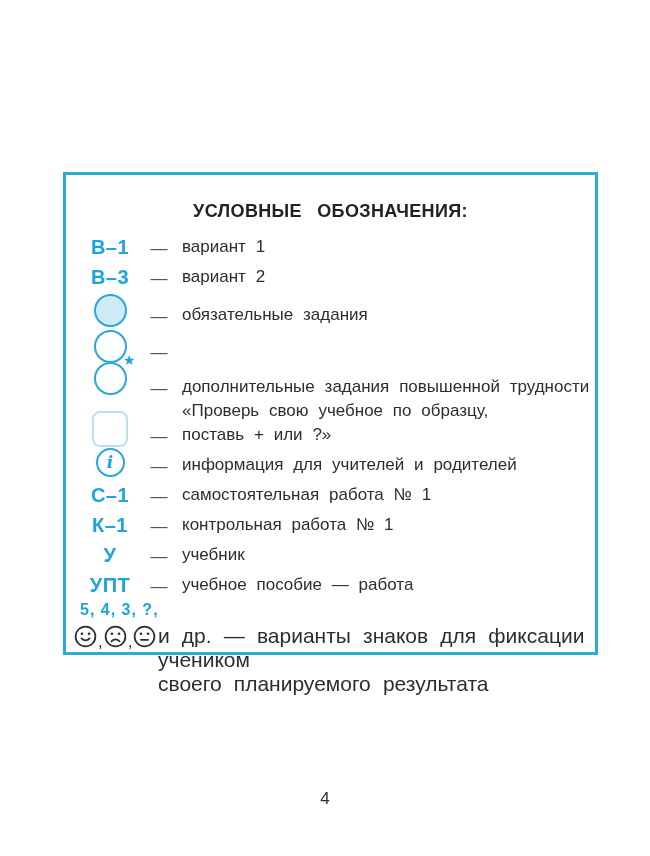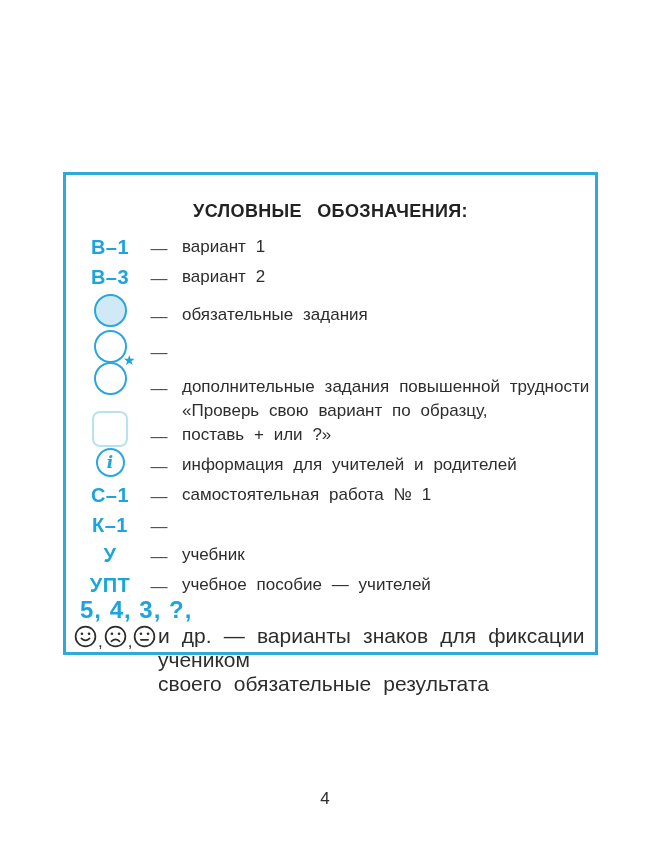--- a/index.html
+++ b/index.html
@@ -53,21 +53,21 @@
   }
   .icon-info {
     width:29px; height:29px; border-radius:50%; border:2px solid #2ba6dc;
     display:flex; align-items:center; justify-content:center;
     font-family:"DejaVu Serif","Liberation Serif",serif;
     font-style:italic; font-weight:bold; font-size:17px; color:#1ea4dd;
     padding-bottom:2px;
   }
   .marks-symbols {
     height:26px; line-height:26px; padding-left:14px;
-    font-size:24px; font-weight:bold; color:#1ea4dd; letter-spacing:1px;
+    font-size:16px; font-weight:bold; color:#1ea4dd; letter-spacing:1px;
   }
   .marks-row { display:flex; align-items:flex-start; padding-left:8px; height:50px; }
   .faces { display:flex; align-items:center; height:26px; flex:0 0 84px; }
   .face-icon { display:inline-block; }
   .face-comma {
     align-self:flex-end; font-size:17px; color:#2d2d2d; line-height:14px; padding:0 1px;
   }
   .marks-text { font-size:21px; color:#2d2d2d; word-spacing:0.30em; line-height:24px; padding-top:1px; }
   .marks-text span { display:block; }
   .page-number {
@@ -125,21 +125,21 @@
       <span class="col-dash">—</span>
       <span class="col-text">дополнительные задания повышенной трудности</span>
     </div>
 
     <div class="row row-square">
       <span class="col-sym">
           <span class="icon-square"></span>
         </span>
       <span class="col-dash">—</span>
       <span class="col-text">
-        <span class="text-line">«Проверь свою вариант по образцу,</span>
+        <span class="text-line">«Проверь свою учебное по образцу,</span>
         <span class="text-line">поставь + или ?»</span>
       </span>
     </div>
 
     <div class="row row-info">
       <span class="col-sym">
           <span class="icon-info">i</span>
         </span>
       <span class="col-dash">—</span>
       <span class="col-text">информация для учителей и родителей</span>
@@ -151,36 +151,37 @@
         </span>
       <span class="col-dash">—</span>
       <span class="col-text">самостоятельная работа № 1</span>
     </div>
 
     <div class="row row-sym2">
       <span class="col-sym">
           <span class="sym-text">К–1</span>
         </span>
       <span class="col-dash">—</span>
+      <span class="col-text">контрольная работа № 1</span>
     </div>
 
     <div class="row row-sym2">
       <span class="col-sym">
           <span class="sym-text">У</span>
         </span>
       <span class="col-dash">—</span>
       <span class="col-text">учебник</span>
     </div>
 
     <div class="row row-sym2">
       <span class="col-sym">
           <span class="sym-text">УПТ</span>
         </span>
       <span class="col-dash">—</span>
-      <span class="col-text">учебное пособие — учителей</span>
+      <span class="col-text">учебное пособие — работа</span>
     </div>
 
     <div class="marks-symbols">5, 4, 3, ?,</div>
 
     <div class="marks-row">
       <span class="faces">
         <svg class="face-icon" width="23" height="23" viewBox="0 0 20 20">
           <circle cx="10" cy="10" r="8.6" fill="none" stroke="#2d2d2d" stroke-width="1.5"></circle>
           <circle cx="6.9" cy="7.6" r="1.15" fill="#2d2d2d"></circle>
           <circle cx="13.1" cy="7.6" r="1.15" fill="#2d2d2d"></circle>
@@ -196,21 +197,21 @@
         <span class="face-comma">,</span>
         <svg class="face-icon" width="23" height="23" viewBox="0 0 20 20">
           <circle cx="10" cy="10" r="8.6" fill="none" stroke="#2d2d2d" stroke-width="1.5"></circle>
           <circle cx="6.9" cy="7.6" r="1.15" fill="#2d2d2d"></circle>
           <circle cx="13.1" cy="7.6" r="1.15" fill="#2d2d2d"></circle>
           <line x1="6.8" y1="12.9" x2="13.2" y2="12.9" stroke="#2d2d2d" stroke-width="1.4" stroke-linecap="round"></line>
         </svg>
       </span>
       <span class="marks-text">
         <span>и др. — варианты знаков для фиксации учеником</span>
-        <span>своего обязательные результата</span>
+        <span>своего планируемого результата</span>
       </span>
     </div>
 
   </div>
 
   <div class="page-number">4</div>
 
 </div>
 
 </body></html>

